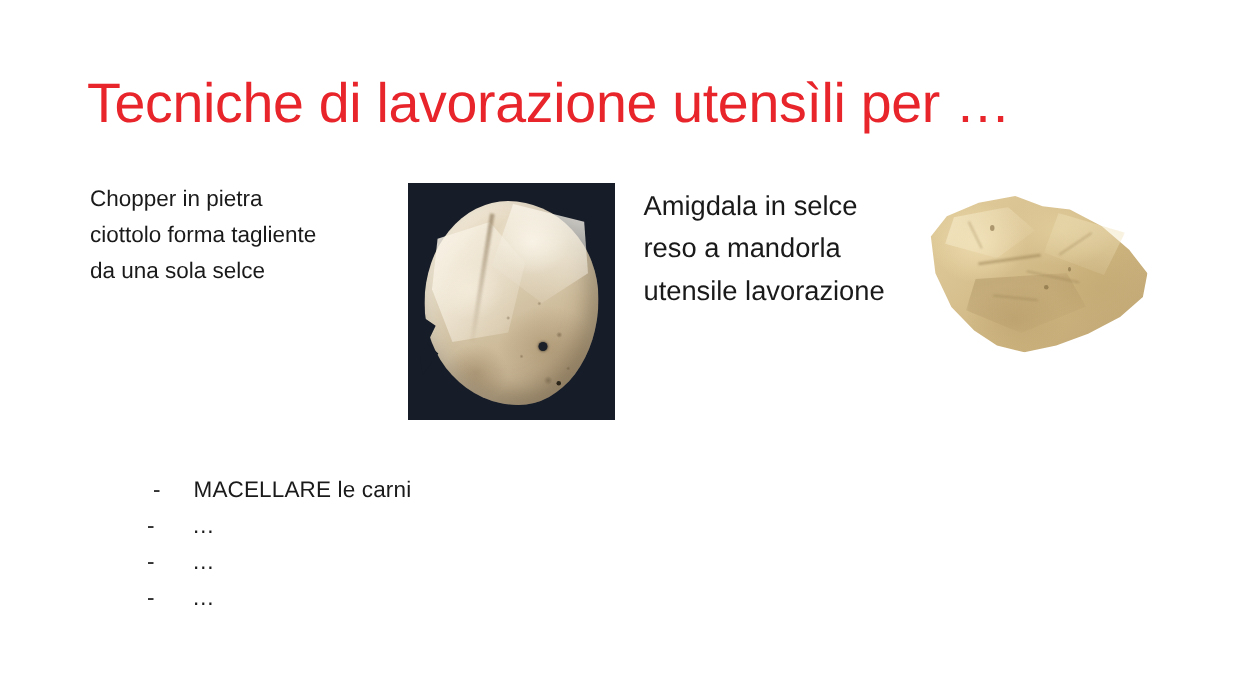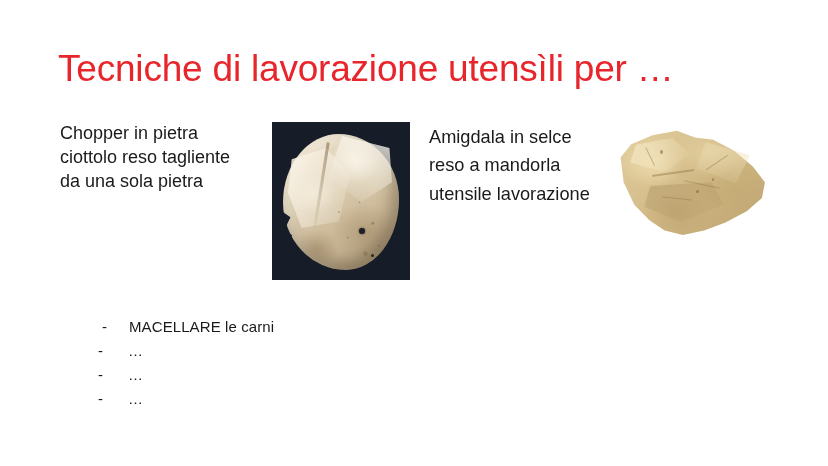--- a/index.html
+++ b/index.html
@@ -38,21 +38,21 @@
   
   .caption {
     position: absolute;
     color: #1a1a1a;
     font-weight: 400;
   }
   #caption-chopper {
     left: 60px;
     top: 121px;
     width: 200px;
-    font-size: 18px;
+    font-size: 15px;
     line-height: 24.2px;
   }
   #caption-amigdala {
     left: 429px;
     top: 123px;
     width: 190px;
     font-size: 18.2px;
     line-height: 28.4px;
   }
   .caption .ln { display: block; white-space: nowrap; }
@@ -242,22 +242,22 @@
 </style>
 </head>
 <body>
 
 <div id="slide">
 
   <div id="slide-title">Tecniche di lavorazione utensìli per …</div>
 
   <div class="caption" id="caption-chopper">
     <span class="ln">Chopper in pietra</span>
-    <span class="ln">ciottolo reso tagliente</span>
-    <span class="ln">da una sola pietra</span>
+    <span class="ln">ciottolo forma tagliente</span>
+    <span class="ln">da una sola selce</span>
   </div>
 
   <div id="photo-chopper">
     <div class="stone"></div>
     <div class="facetA"></div>
     <div class="facetB"></div>
     <div class="ridge"></div>
     <div class="rough"></div>
     <div class="hole"></div>
     <div class="hole2"></div>

